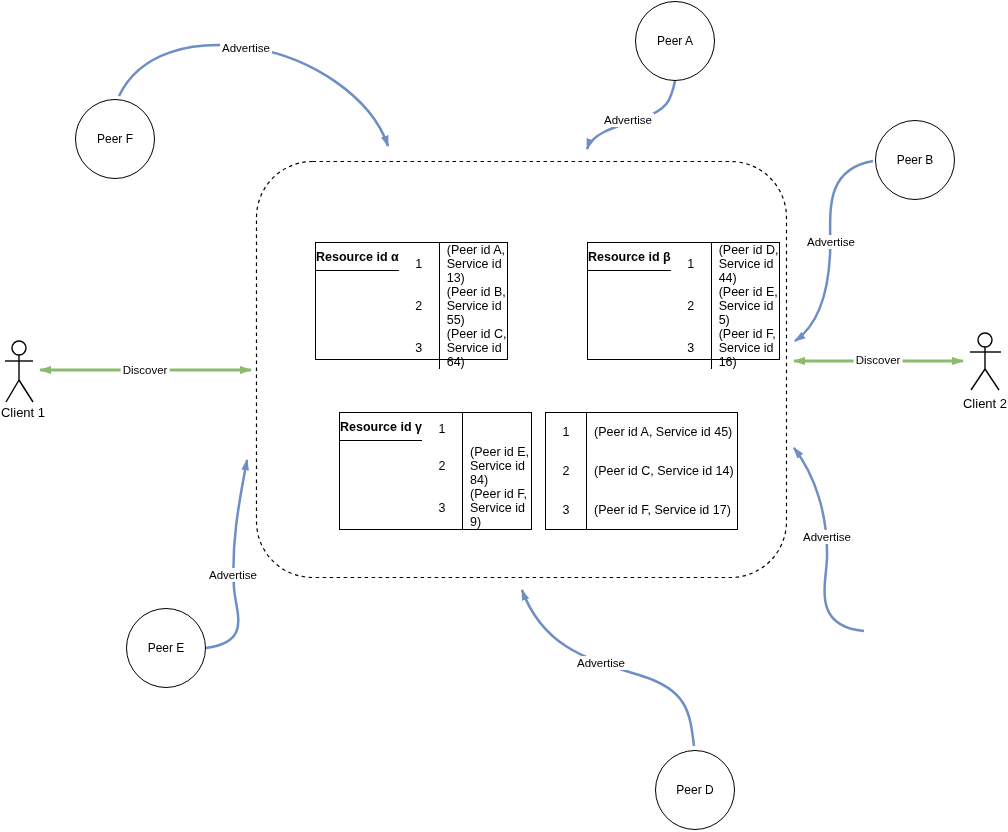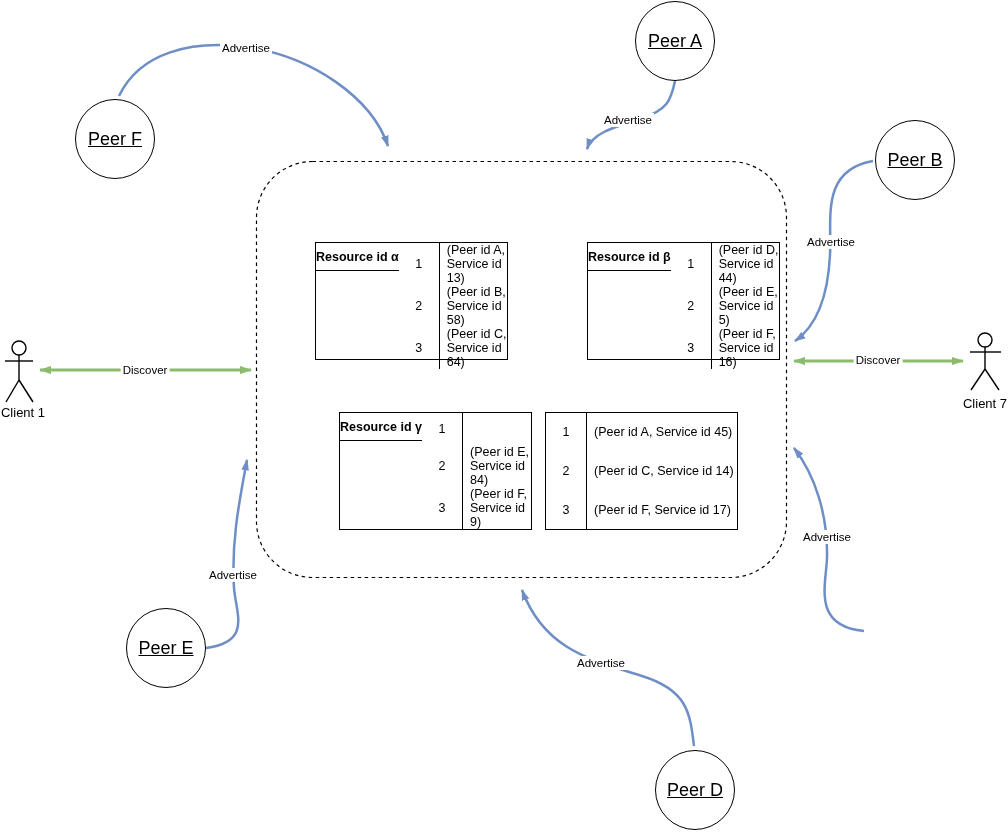--- a/index.html
+++ b/index.html
@@ -5,21 +5,21 @@
   html,body{margin:0;padding:0;background:#fff;}
   #canvas{
     position:relative;width:1008px;height:832px;background:#ffffff;
     font-family:"Liberation Sans","DejaVu Sans",sans-serif;color:#000;
     overflow:hidden;
   }
   #edges{position:absolute;left:0;top:0;width:1008px;height:832px;}
   .peer{
     position:absolute;width:80px;height:80px;border:1px solid #000;border-radius:50%;
     background:#fff;display:flex;align-items:center;justify-content:center;
-    font-size:18px;box-sizing:border-box;text-decoration:underline;
+    font-size:12px;box-sizing:border-box;
   }
   .registry-title{
     position:absolute;left:256px;top:190px;width:531px;height:30px;
     text-align:center;font-size:25px;line-height:30px;
   }
   .rtable{
     position:absolute;width:191px;height:116px;border:1px solid #000;background:#fff;
     display:flex;flex-direction:row;font-size:12.5px;box-sizing:content-box;
   }
   .rtable .hdr{
@@ -85,21 +85,21 @@
 
   <div class="rtable" style="left:315px;top:242px;">
     <div class="hdr">Resource id α</div>
     <div class="tbody">
       <div class="trow">
         <div class="num">1</div>
         <div class="val">(Peer id A, Service id 13)</div>
       </div>
       <div class="trow">
         <div class="num">2</div>
-        <div class="val">(Peer id B, Service id 58)</div>
+        <div class="val">(Peer id B, Service id 55)</div>
       </div>
       <div class="trow">
         <div class="num">3</div>
         <div class="val">(Peer id C, Service id 64)</div>
       </div>
     </div>
   </div>
 
   <div class="rtable" style="left:545px;top:242px;margin-left:42px;">
     <div class="hdr">Resource id β</div>
@@ -172,15 +172,15 @@
   <span class="lbl" style="left:246px;top:48px;">Advertise</span>
   <span class="lbl" style="left:628px;top:120px;">Advertise</span>
   <span class="lbl" style="left:831px;top:242px;">Advertise</span>
   <span class="lbl" style="left:827px;top:537px;">Advertise</span>
   <span class="lbl" style="left:601px;top:663px;">Advertise</span>
   <span class="lbl" style="left:233px;top:575px;">Advertise</span>
   <span class="lbl" style="left:145px;top:370px;">Discover</span>
   <span class="lbl" style="left:878px;top:360px;">Discover</span>
 
   <span class="client-label" style="left:23px;top:412px;">Client 1</span>
-  <span class="client-label" style="left:985px;top:403px;">Client 7</span>
+  <span class="client-label" style="left:985px;top:403px;">Client 2</span>
 
 </div>
 
 </body></html>

